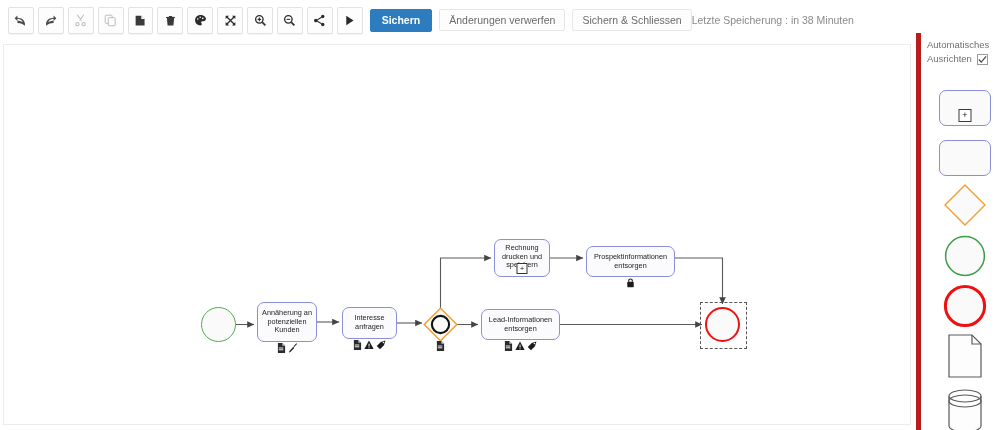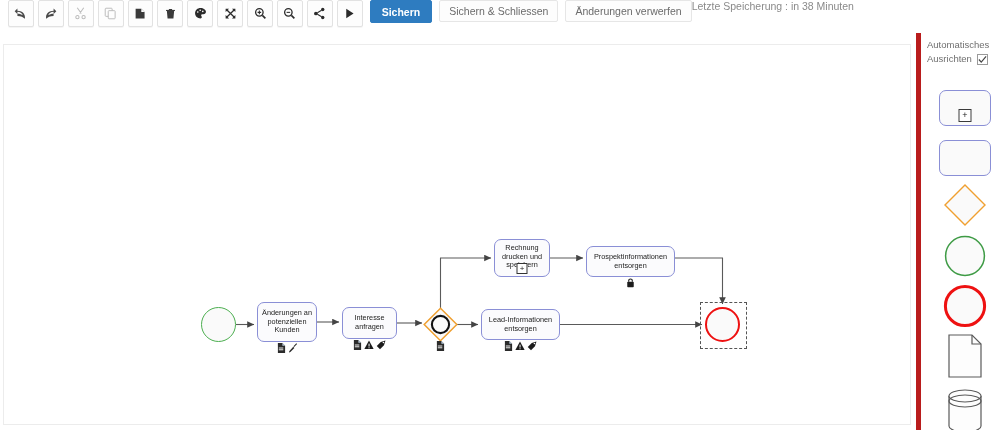--- a/index.html
+++ b/index.html
@@ -8,21 +8,21 @@
     background:#ffffff;
     font-family:"Liberation Sans", sans-serif;
     -webkit-font-smoothing:antialiased;
   }
   #app{position:relative;width:1000px;height:430px;}
 
   
   #toolbar{
     position:absolute;left:0;top:0;width:854px;height:40px;
     background:#ffffff;
-    display:flex;align-items:flex-start;
+    display:flex;align-items:center;
   }
   .tbtn{
     width:27px;height:27px;margin-left:4px;
     background:#fdfdfd;
     border:1px solid #e2e2e2;
     border-radius:2px;
     display:flex;align-items:center;justify-content:center;
     box-sizing:border-box;
     box-shadow:0 1px 0 rgba(0,0,0,0.04);
     cursor:pointer;
@@ -198,22 +198,22 @@
           <path d="M5.4 7l5.2-3M5.4 9l5.2 3" stroke="#2b2b2b" stroke-width="1.3"></path>
         </svg>
     </div>
     <div class="tbtn">
       <svg width="13" height="13" viewBox="0 0 16 16">
           <path d="M4 2.3l9 5.7-9 5.7z" fill="#2b2b2b"></path>
         </svg>
     </div>
 
     <div class="txtbtn primary">Sichern</div>
+    <div class="txtbtn">Änderungen verwerfen</div>
     <div class="txtbtn">Sichern &amp; Schliessen</div>
-    <div class="txtbtn">Änderungen verwerfen</div>
     <div id="savestatus">Letzte Speicherung : in 38 Minuten</div>
   </div>
 
   <div id="canvas">
     <div id="diagram">
 
       <svg class="edges">
         <defs>
           <marker id="arr" markerWidth="7" markerHeight="7" refX="6.2" refY="3" orient="auto">
             <path d="M0,0 L6.4,3 L0,6 z" fill="#444"></path>
@@ -227,21 +227,21 @@
           <path d="M546,213 L579,213" marker-end="url(#arr)"></path>
           <path d="M671,213 L718.5,213 L718.5,259" marker-end="url(#arr)"></path>
           <path d="M452,279.5 L474,279.5" marker-end="url(#arr)"></path>
           <path d="M556,279.5 L698,279.5" marker-end="url(#arr)"></path>
         </g>
       </svg>
 
       <div class="node startev" style="left:197px;top:262px;width:35px;height:35px;"></div>
 
       <div class="node task" style="left:253px;top:257px;width:60px;height:40px;">
-        <span class="tasktext">Änderungen an potenziellen Kunden</span>
+        <span class="tasktext">Annäherung an potenziellen Kunden</span>
       </div>
       <div class="markers" style="left:253px;top:298px;width:60px;">
         <svg width="9" height="10" viewBox="0 0 10 11">
             <path d="M1 0h5l3 3v8H1z" fill="#2b2b2b"></path>
             <path d="M6 0v3h3" fill="#bcd"></path>
             <rect x="2" y="5" width="5" height="1" fill="#fff"></rect>
             <rect x="2" y="7" width="5" height="1" fill="#fff"></rect>
           </svg>
         <svg width="10" height="10" viewBox="0 0 11 11">
             <path d="M10 1.2L6.8 4.4 6 3.6 9.2.4z" fill="#2b2b2b"></path>

